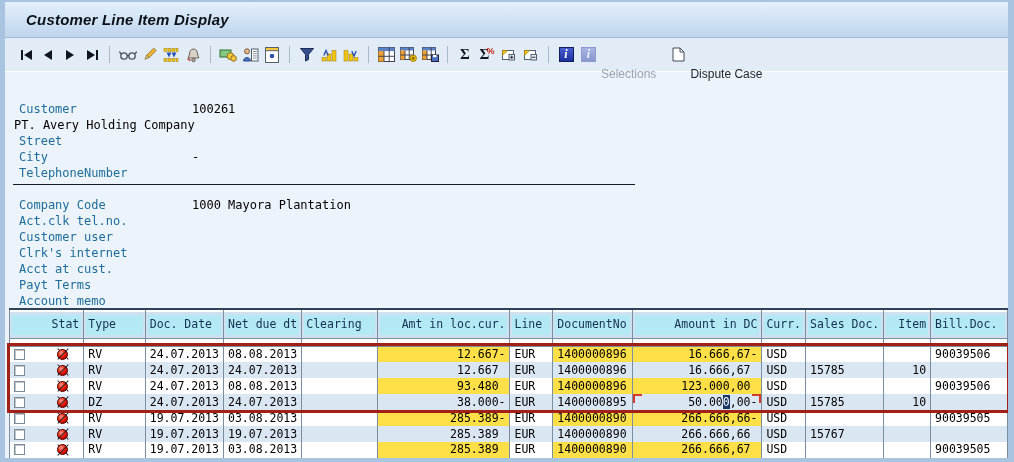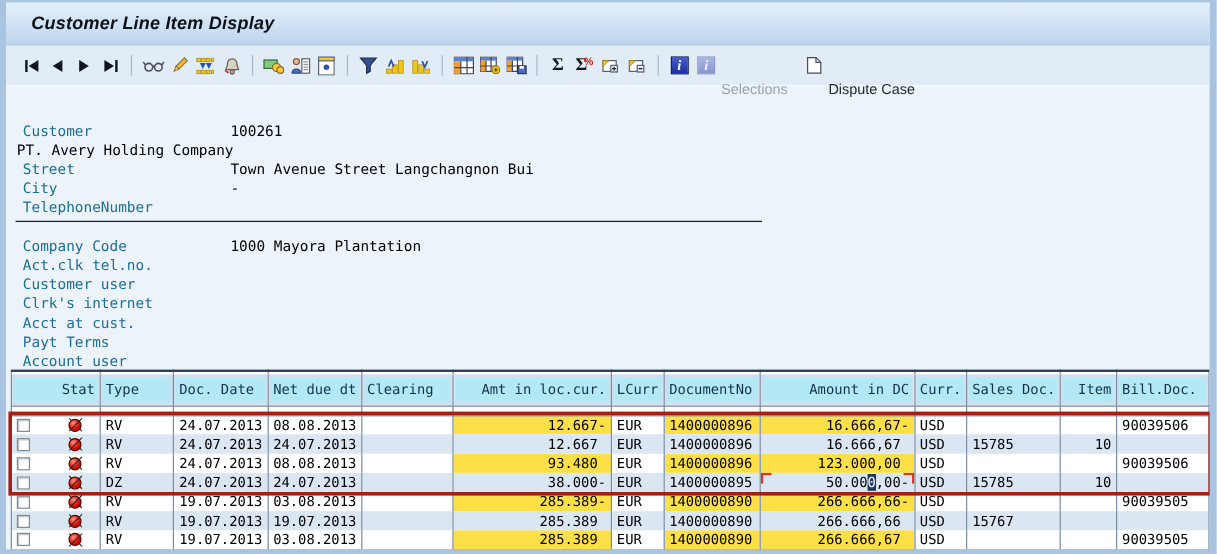--- a/index.html
+++ b/index.html
@@ -284,21 +284,20 @@
     <div>
         <div class="field-row">
     <span class="field-label">Customer</span>
     <span class="field-value">100261</span>
   </div>
         <div class="field-row">
     <span class="field-value">PT. Avery Holding Company</span>
   </div>
         <div class="field-row">
     <span class="field-label">Street</span>
-    <span class="field-value">Town Avenue Street Langchangnon Bui</span>
   </div>
         <div class="field-row">
     <span class="field-label">City</span>
     <span class="field-value">-</span>
   </div>
         <div class="field-row">
     <span class="field-label">TelephoneNumber</span>
     <span class="field-value"></span>
   </div>
       </div>
@@ -322,21 +321,21 @@
   </div>
         <div class="field-row">
     <span class="field-label">Acct at cust.</span>
     <span class="field-value"></span>
   </div>
         <div class="field-row">
     <span class="field-label">Payt Terms</span>
     <span class="field-value"></span>
   </div>
         <div class="field-row">
-    <span class="field-label">Account user</span>
+    <span class="field-label">Account memo</span>
     <span class="field-value"></span>
   </div>
       </div>
   </div>
 
   <div class="lineitems">
     <table>
       <colgroup>
           <col style="width: 75px;">
           <col style="width: 62px;">
@@ -368,21 +367,21 @@
             <td></td>
             <td></td>
           </tr>
         <tr>
             <th class="al-r"><span class="hdr-chip">Stat</span></th>
             <th class="al-l"><span class="hdr-chip">Type</span></th>
             <th class="al-l"><span class="hdr-chip">Doc. Date</span></th>
             <th class="al-l"><span class="hdr-chip">Net due dt</span></th>
             <th class="al-l"><span class="hdr-chip">Clearing</span></th>
             <th class="al-r"><span class="hdr-chip">Amt in loc.cur.</span></th>
-            <th class="al-l"><span class="hdr-chip">LCurr</span></th>
+            <th class="al-l"><span class="hdr-chip">Line</span></th>
             <th class="al-l"><span class="hdr-chip">DocumentNo</span></th>
             <th class="al-r"><span class="hdr-chip">Amount in DC</span></th>
             <th class="al-l"><span class="hdr-chip">Curr.</span></th>
             <th class="al-l"><span class="hdr-chip">Sales Doc.</span></th>
             <th class="al-r"><span class="hdr-chip">Item</span></th>
             <th class="al-l"><span class="hdr-chip">Bill.Doc.</span></th>
           </tr>
         <tr class="gap-row">
             <td></td>
             <td></td>

